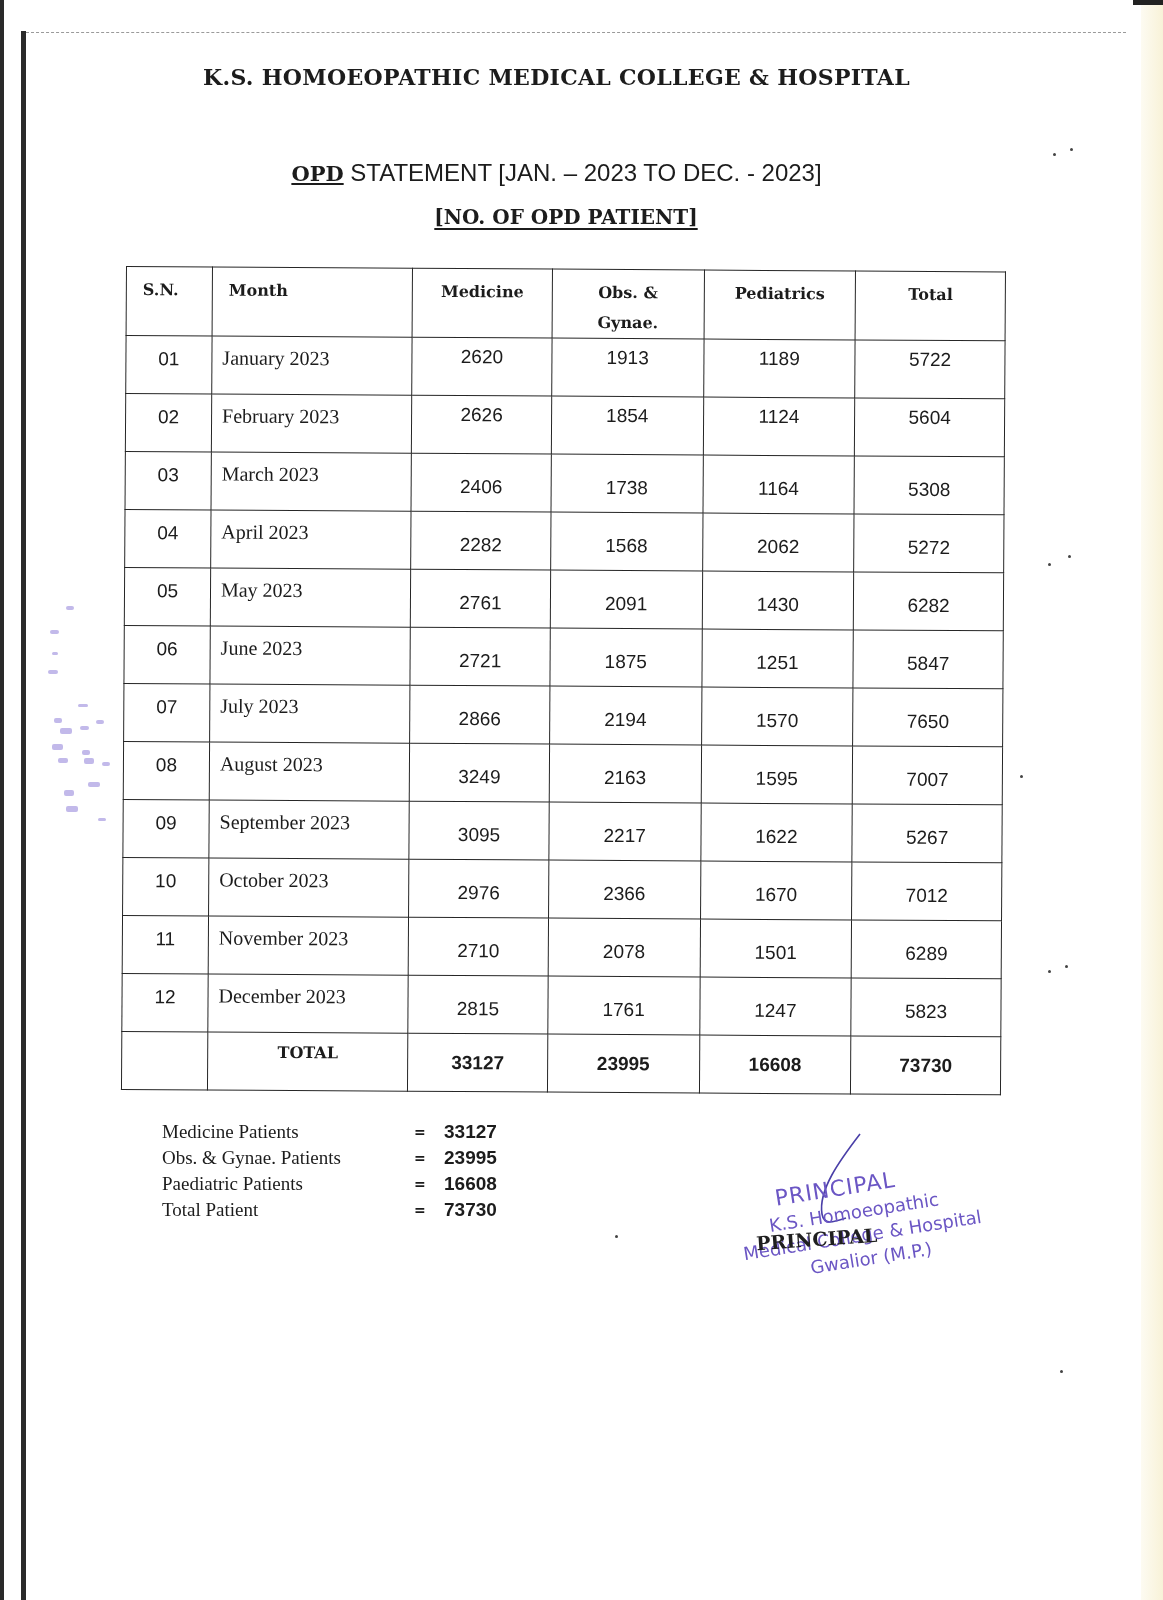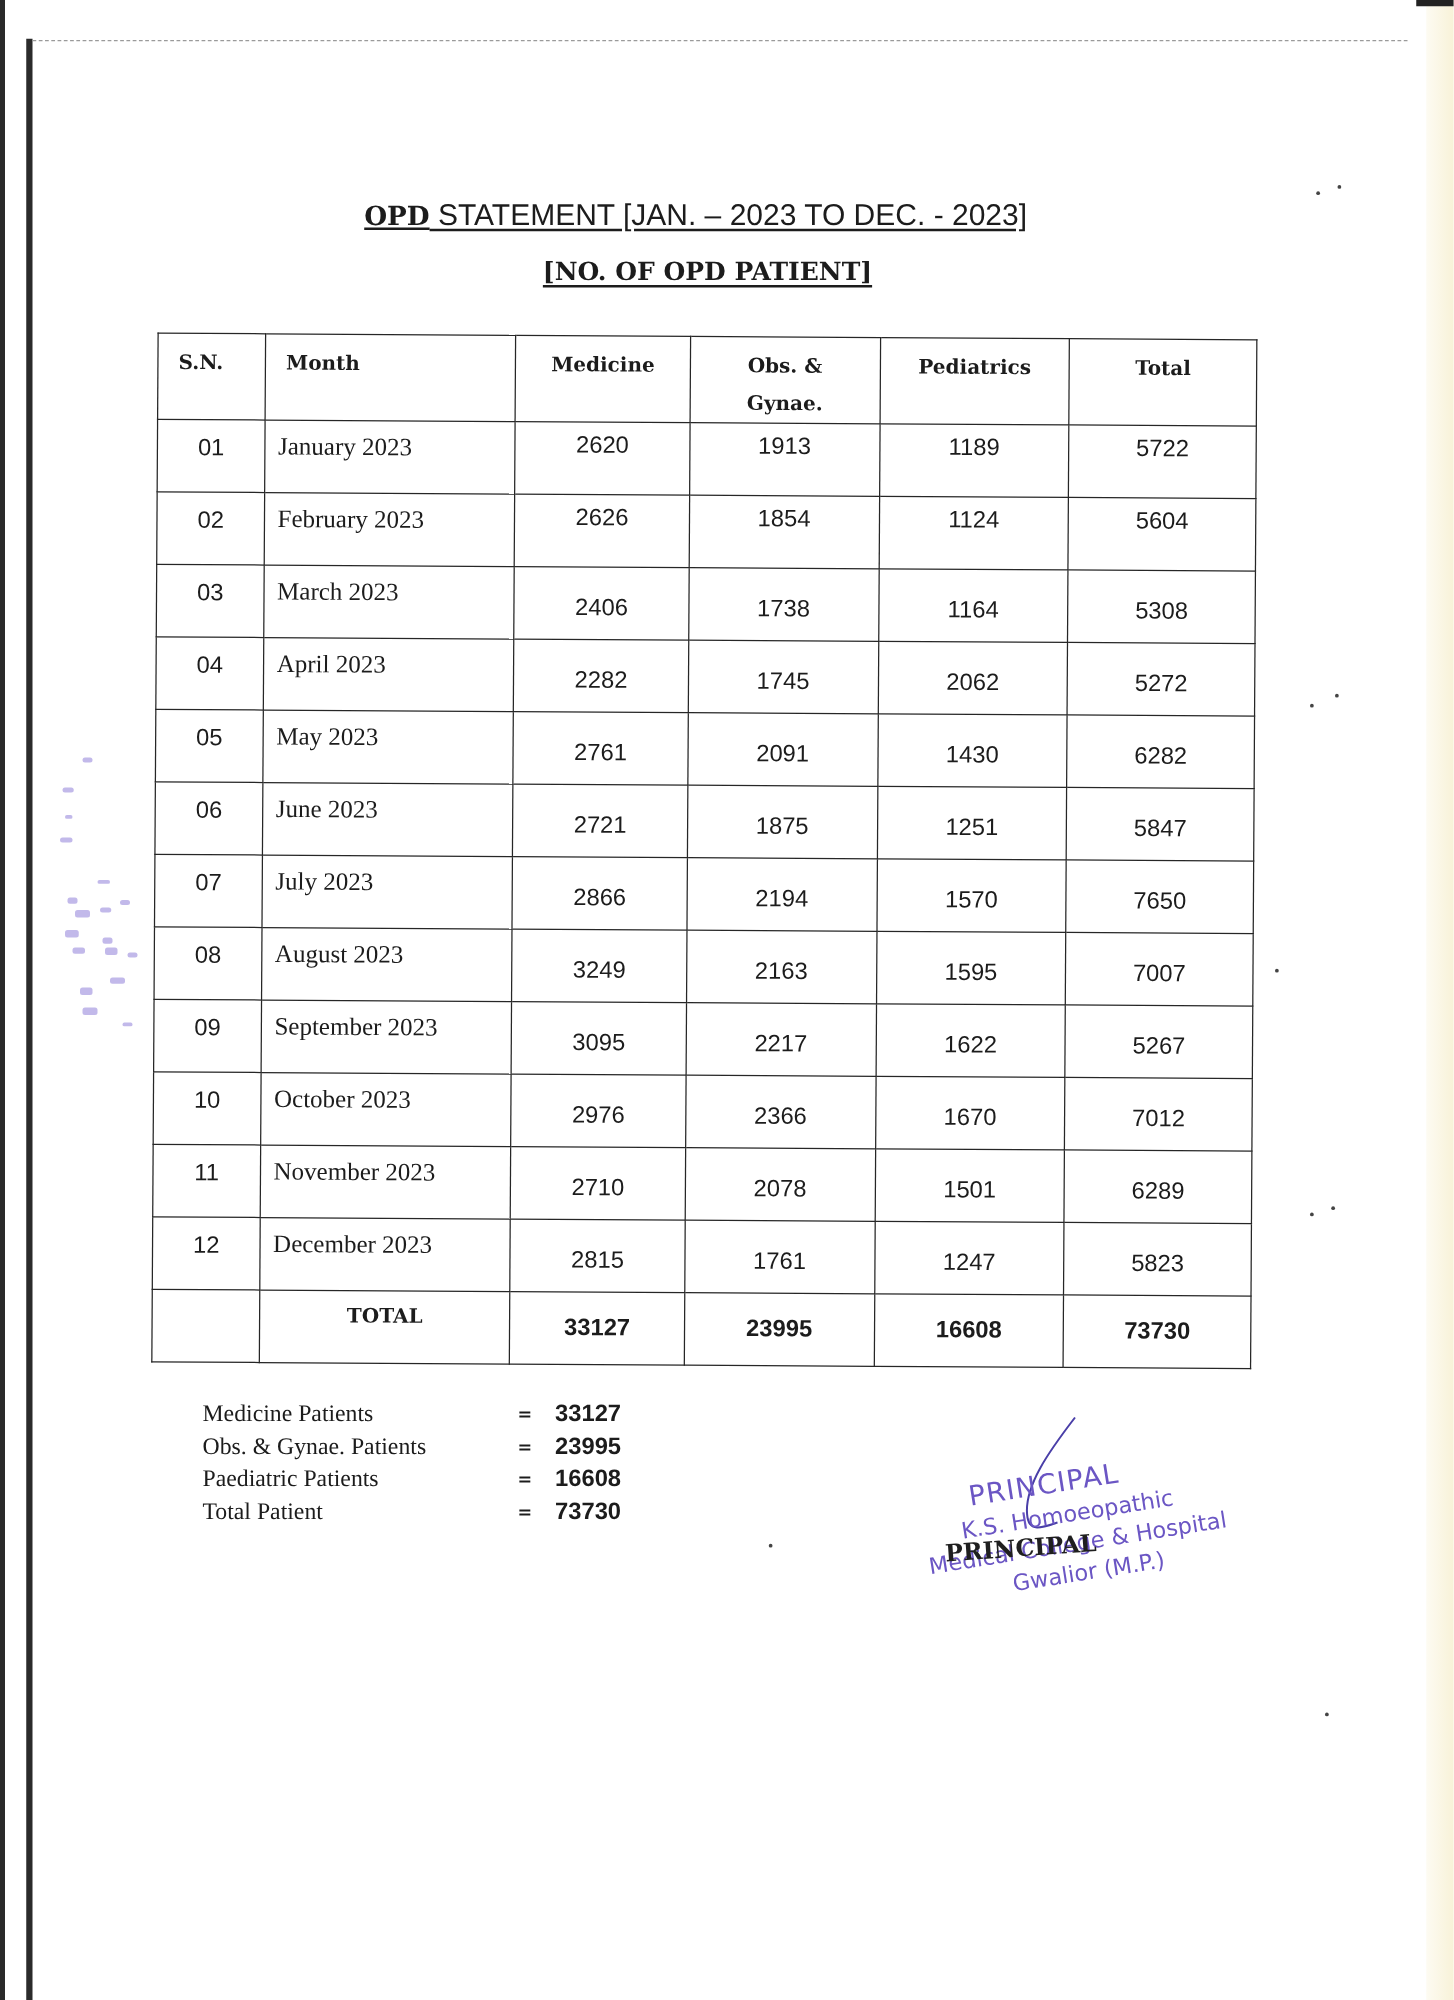--- a/index.html
+++ b/index.html
@@ -96,21 +96,20 @@
       line-height: 30px;
     }
     .statement-title .opd {
       font-family: "DejaVu Serif", serif;
       font-weight: bold;
       font-size: 21px;
       text-decoration: underline;
     }
     .statement-title .rest {
       font-family: "Liberation Sans", sans-serif;
-      text-decoration: underline;
       text-underline-offset: 3px;
       margin-top: 27px;
     }
     .subtitle {
       position: absolute;
       left: 0; top: 202px;
       width: 1132px;
       text-align: center;
       font-family: "DejaVu Serif", serif;
       font-weight: bold;
@@ -294,20 +293,21 @@
 <div class="dot" style="left:1070px;top:148px;"></div>
 <div class="dot" style="left:1068px;top:555px;"></div>
 <div class="dot" style="left:1048px;top:563px;"></div>
 <div class="dot" style="left:1020px;top:775px;"></div>
 <div class="dot" style="left:1065px;top:965px;"></div>
 <div class="dot" style="left:1048px;top:970px;"></div>
 <div class="dot" style="left:615px;top:1235px;"></div>
 <div class="dot" style="left:1060px;top:1370px;"></div>
 
 <div class="header">
+  <p class="college-name">K.S. HOMOEOPATHIC MEDICAL COLLEGE &amp; HOSPITAL</p>
 </div>
 
 <div class="statement-title">
   <span class="opd">OPD</span><span class="rest"> STATEMENT [JAN. – 2023 TO DEC. - 2023]</span>
 </div>
 
 <div class="subtitle">
   <span>[NO. OF OPD PATIENT]</span>
 </div>
 
@@ -356,21 +356,21 @@
         <td class="c-month">March 2023</td>
         <td class="c-num">2406</td>
         <td class="c-num">1738</td>
         <td class="c-num">1164</td>
         <td class="c-num">5308</td>
       </tr>
       <tr>
         <td class="c-sn">04</td>
         <td class="c-month">April 2023</td>
         <td class="c-num">2282</td>
-        <td class="c-num">1745</td>
+        <td class="c-num">1568</td>
         <td class="c-num">2062</td>
         <td class="c-num">5272</td>
       </tr>
       <tr>
         <td class="c-sn">05</td>
         <td class="c-month">May 2023</td>
         <td class="c-num">2761</td>
         <td class="c-num">2091</td>
         <td class="c-num">1430</td>
         <td class="c-num">6282</td>

